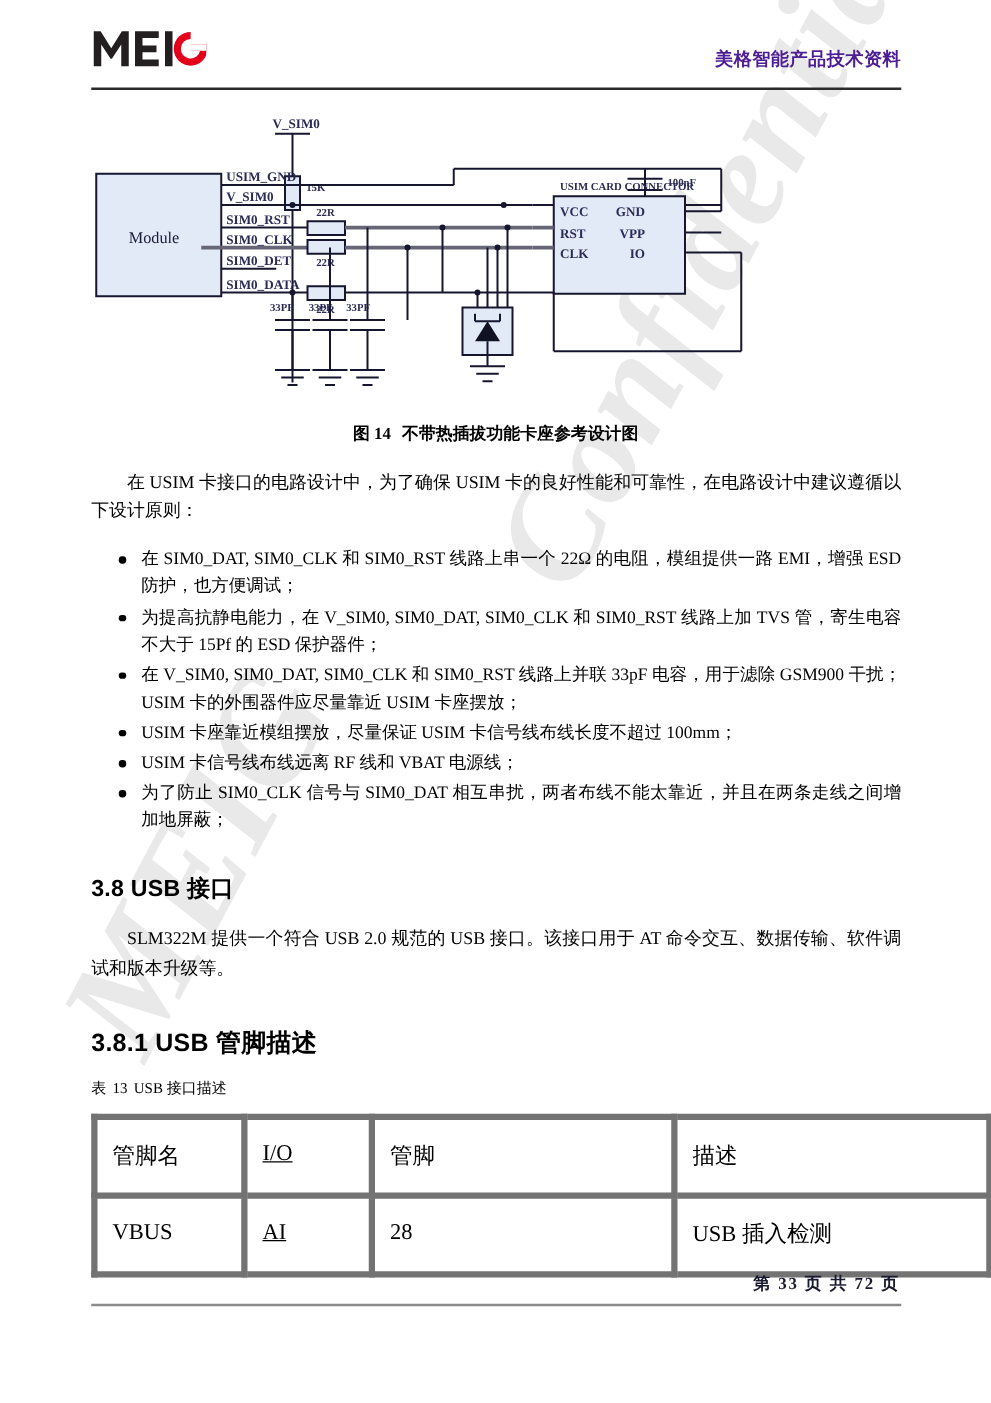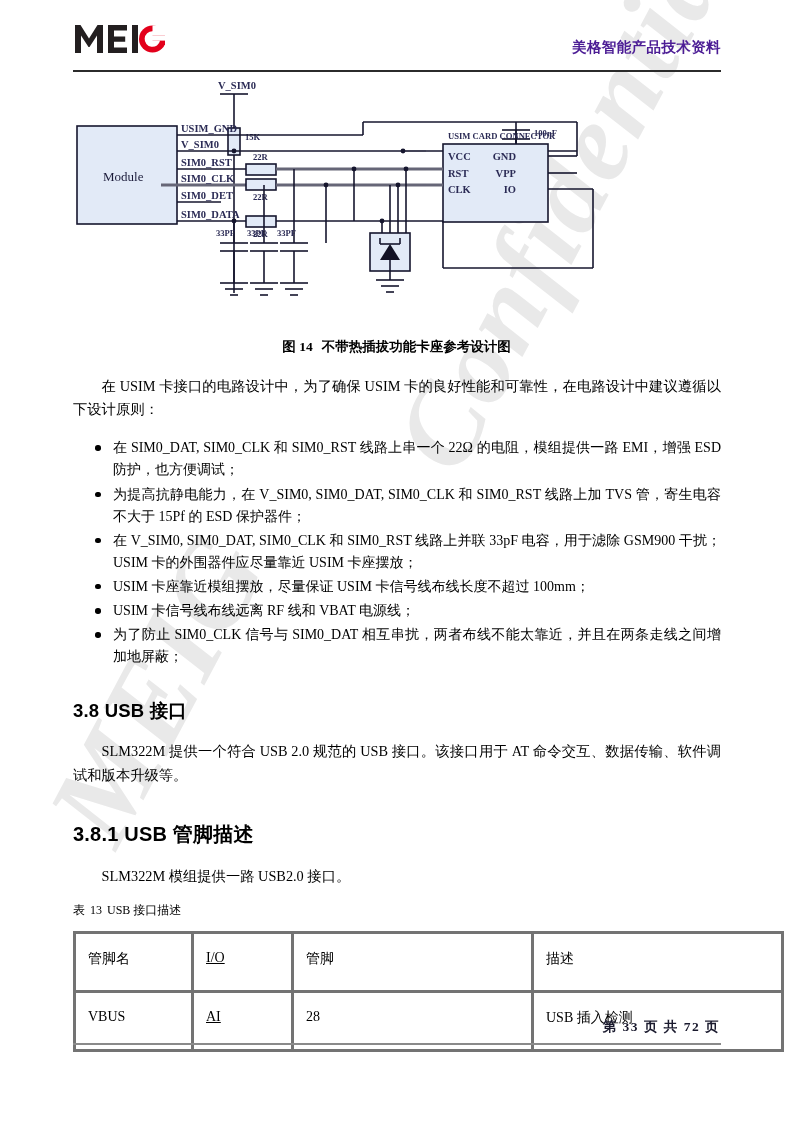--- a/index.html
+++ b/index.html
@@ -86,21 +86,21 @@
     width: 648px;
     height: 2px;
     background: #2b2b2b;
     z-index: 3;
   }
 
   
   .figure {
     position: absolute;
     left: 73px;
-    top: 78px;
+    top: 91px;
     width: 648px;
     height: 240px;
     z-index: 2;
   }
   .figure svg { display: block; }
 
   .fig-caption {
     position: absolute;
     left: 0;
     top: 338px;
@@ -177,23 +177,23 @@
   p.table-caption .tnum { margin: 0 5px; }
 
   
   table.pin-table {
     margin-top: 12px;
     border-collapse: collapse;
     width: 648px;
     table-layout: fixed;
   }
   table.pin-table td {
-    border: 3px solid #737373;
+    border: 5px solid #737373;
     padding: 16px 0 18px 12px;
-    font-size: 14px;
+    font-size: 18px;
     vertical-align: top;
     height: 22px;
   }
   .col-a { width: 103px; }
   .col-b { width: 85px; text-decoration: underline; }
   .col-c { width: 225px; }
   .col-d { width: 235px; }
 
   
   .footer-rule {
@@ -406,21 +406,20 @@
       <li>在 V_SIM0, SIM0_DAT, SIM0_CLK 和 SIM0_RST 线路上并联 33pF 电容，用于滤除 GSM900 干扰；USIM 卡的外围器件应尽量靠近 USIM 卡座摆放；</li>
       <li>USIM 卡座靠近模组摆放，尽量保证 USIM 卡信号线布线长度不超过 100mm；</li>
       <li>USIM 卡信号线布线远离 RF 线和 VBAT 电源线；</li>
       <li>为了防止 SIM0_CLK 信号与 SIM0_DAT 相互串扰，两者布线不能太靠近，并且在两条走线之间增加地屏蔽；</li>
     </ul>
 
     <h2 class="sec">3.8 USB 接口</h2>
     <p class="para after-head">SLM322M 提供一个符合 USB 2.0 规范的 USB 接口。该接口用于 AT 命令交互、数据传输、软件调试和版本升级等。</p>
 
     <h3 class="sec">3.8.1 USB 管脚描述</h3>
-    <p class="para after-head">SLM322M 模组提供一路 USB2.0 接口。</p>
 
     <p class="table-caption">
       <span>表</span><span class="tnum">13</span><span>USB 接口描述</span>
     </p>
 
     <table class="pin-table">
       <tbody>
         <tr>
           <td class="col-a">管脚名</td>
           <td class="col-b">I/O</td>

